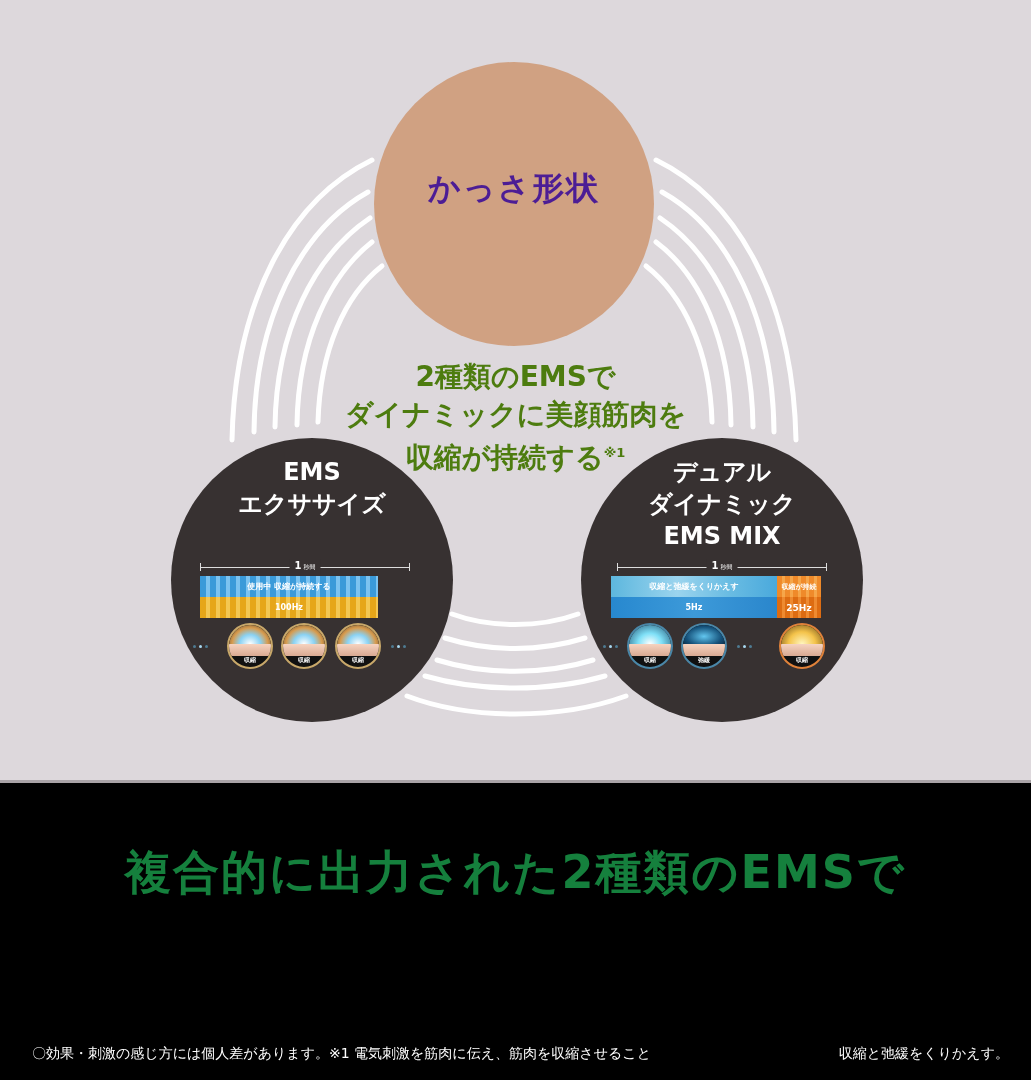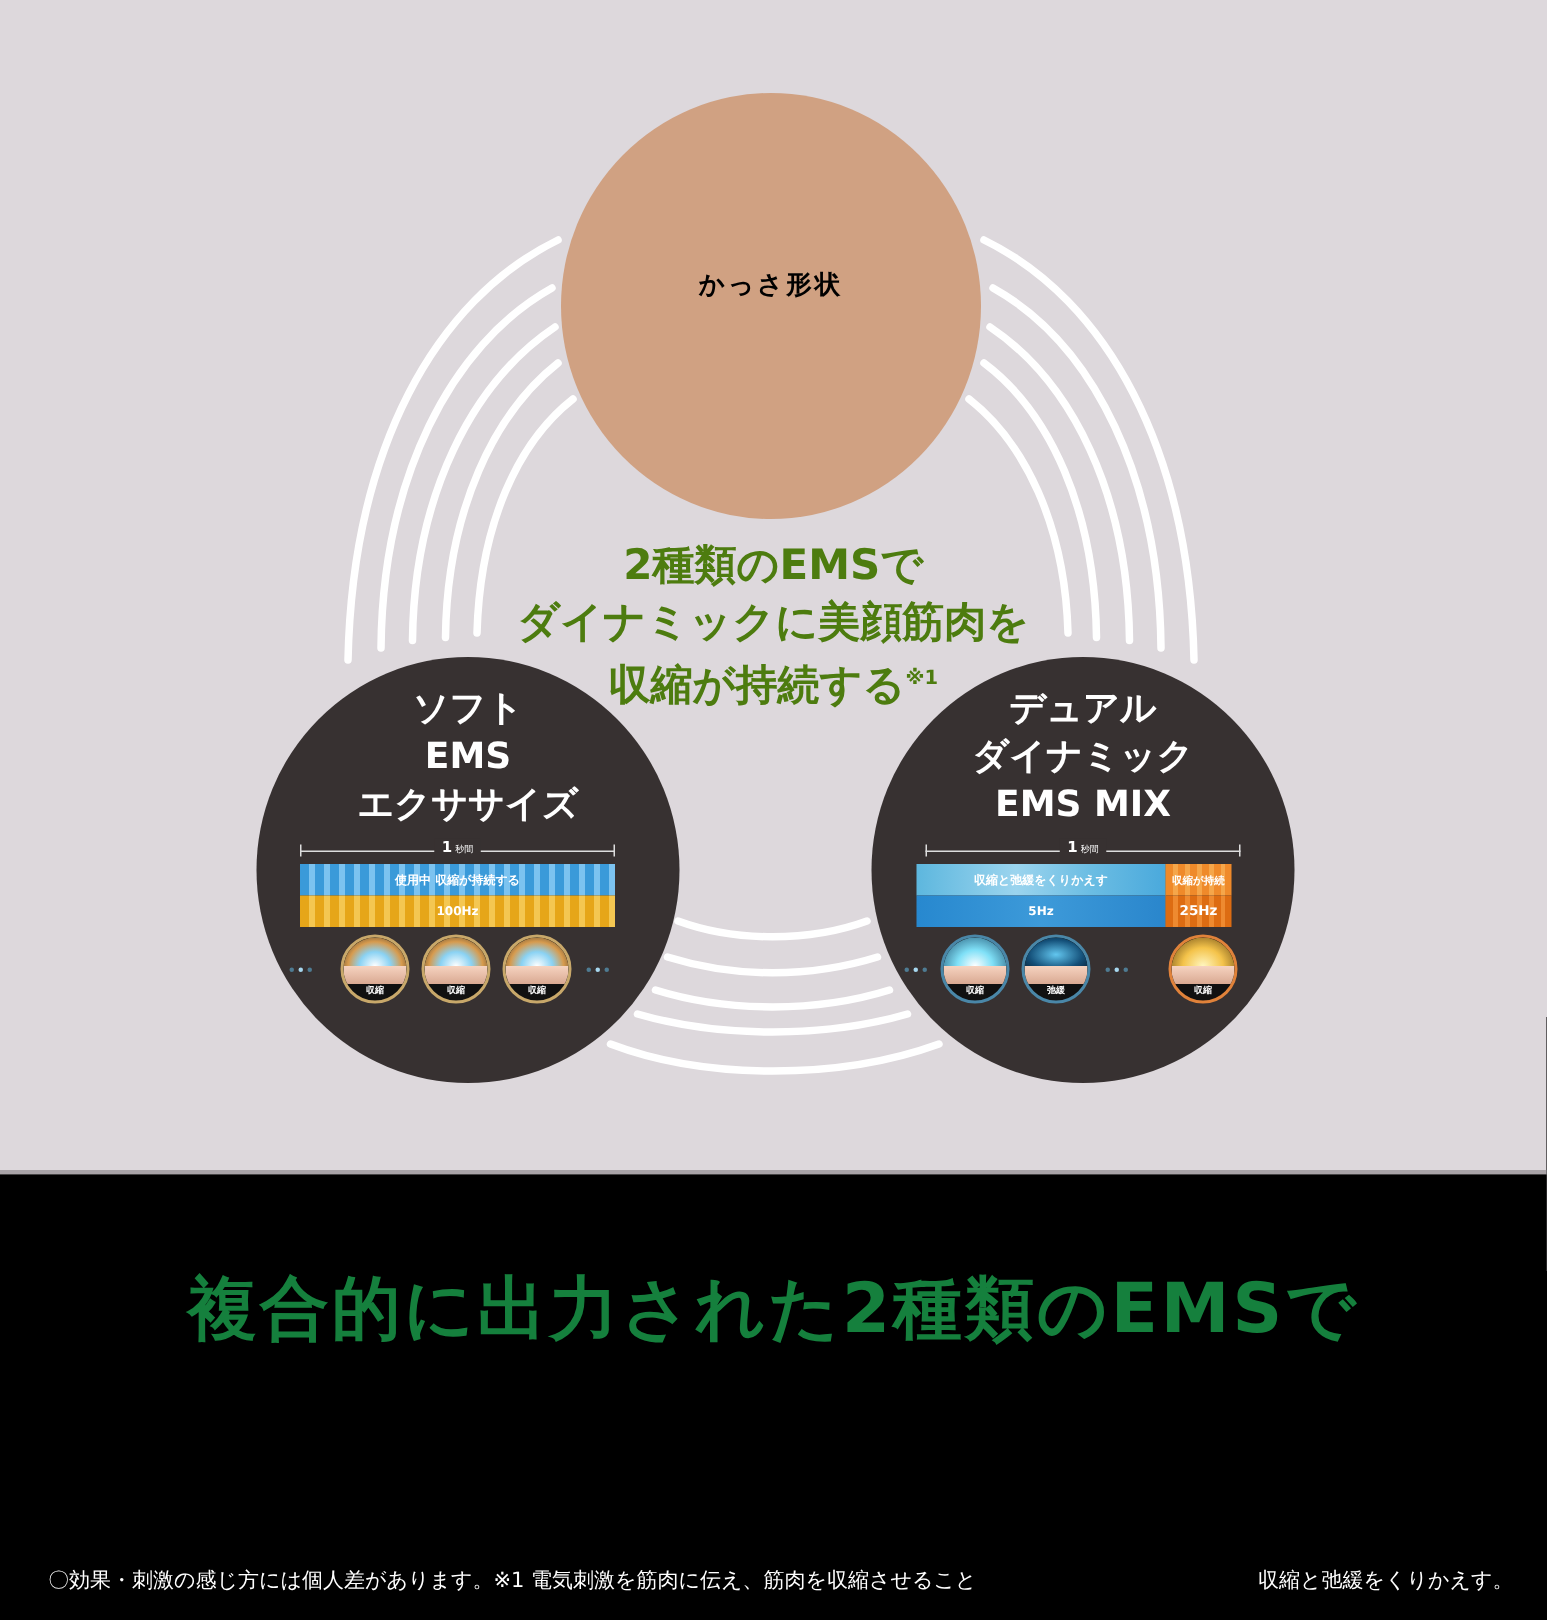--- a/index.html
+++ b/index.html
@@ -5,42 +5,42 @@
   * { box-sizing: border-box; margin: 0; padding: 0; }
   html, body { width: 1031px; height: 1080px; overflow: hidden; background: #000; }
   body { font-family: "DejaVu Sans", "Liberation Sans", sans-serif; position: relative; }
 
   .stage { position: absolute; left: 0; top: 0; width: 1031px; height: 783px; background: #ddd8dc; overflow: hidden; }
   .stage-edge { position: absolute; left: 0; top: 780px; width: 1031px; height: 3px; background: #a9a3a7; }
 
   .arcs { position: absolute; left: 0; top: 0; width: 1031px; height: 783px; }
 
   .top-circle { position: absolute; left: 374px; top: 62px; width: 280px; height: 284px; border-radius: 50%; background: #d0a182; display: flex; align-items: center; justify-content: center; }
-  .top-circle-label { color: #000000; font-size: 17px; font-weight: bold; letter-spacing: 2px; margin-top: -30px; }
+  .top-circle-label { color: #4c1d95; font-size: 32px; font-weight: bold; letter-spacing: 2px; margin-top: -30px; }
 
   .center-text { position: absolute; left: 300px; top: 358px; width: 431px; text-align: center; color: #4d7c0f; font-size: 28px; font-weight: bold; line-height: 38px; }
   .center-text .sup { font-size: 13px; vertical-align: 10px; font-weight: bold; }
 
   .dark-circle { position: absolute; width: 282px; height: 284px; border-radius: 50%; background: #373131; }
   .dark-left { left: 171px; top: 438px; }
   .dark-right { left: 581px; top: 438px; }
 
   .dc-title { position: absolute; left: 0; top: 18px; width: 100%; text-align: center; color: #fff; font-size: 24px; font-weight: bold; line-height: 32px; }
 
   .timeline { position: absolute; top: 124px; height: 10px; }
   .timeline .line { position: absolute; top: 5px; left: 0; right: 0; height: 1px; background: #ddd; }
   .timeline .cap-l, .timeline .cap-r { position: absolute; top: 1px; width: 1px; height: 8px; background: #ddd; }
   .timeline .cap-l { left: 0; } .timeline .cap-r { right: 0; }
   .timeline .mark { position: absolute; left: 50%; top: -3px; transform: translateX(-50%); background: #373131; color: #fff; font-size: 10px; font-weight: bold; padding: 0 5px; white-space: nowrap; line-height: 14px; }
   .timeline .mark small { font-size: 6px; font-weight: normal; margin-left: 2px; }
 
   .bar { position: absolute; top: 138px; height: 42px; }
   .bar .row { height: 21px; display: flex; align-items: center; justify-content: center; color: #fff; font-size: 8px; font-weight: bold; }
 
-  .left-bar { left: 29px; width: 210px; }
+  .left-bar { left: 29px; width: 178px; }
   .left-bar .row.top { background: repeating-linear-gradient(90deg, #3a9ad9 0 6px, #7cc3f0 6px 10px); }
   .left-bar .row.bot { background: repeating-linear-gradient(90deg, #e6a619 0 6px, #f4c752 6px 10px); }
 
   .right-bar { left: 30px; width: 210px; display: flex; border-radius: 12px; }
   .right-bar .seg-a { width: 166px; }
   .right-bar .seg-b { width: 44px; }
   .right-bar .seg-a .row.top { background: linear-gradient(90deg, #5db7de, #9bd4ee 40%, #6bbde3 70%, #4aa9dc); }
   .right-bar .seg-a .row.bot { background: linear-gradient(90deg, #2788cf, #3d9ad9 50%, #2a86cc); }
   .right-bar .seg-b .row.top { background: repeating-linear-gradient(90deg, #ef8a2a 0 5px, #f5a64a 5px 8px); font-size: 7px; }
   .right-bar .seg-b .row.bot { background: repeating-linear-gradient(90deg, #dd6c12 0 5px, #ee8a30 5px 8px); font-size: 9px; }
@@ -104,21 +104,20 @@
   </div>
 
   <div class="center-text">
     <div>2種類のEMSで</div>
     <div>ダイナミックに美顔筋肉を</div>
     <div><span>収縮が持続する</span><span class="sup">※1</span></div>
   </div>
 
   <div class="dark-circle dark-left">
     <div class="dc-title">
-      <div>ソフト</div>
       <div>EMS</div>
       <div>エクササイズ</div>
     </div>
     <div class="timeline" style="left:29px;width:210px;">
       <div class="line"></div>
         <div class="cap-l"></div>
         <div class="cap-r"></div>
       <div class="mark"><span>1</span><small>秒間</small></div>
     </div>
     <div class="bar left-bar">

